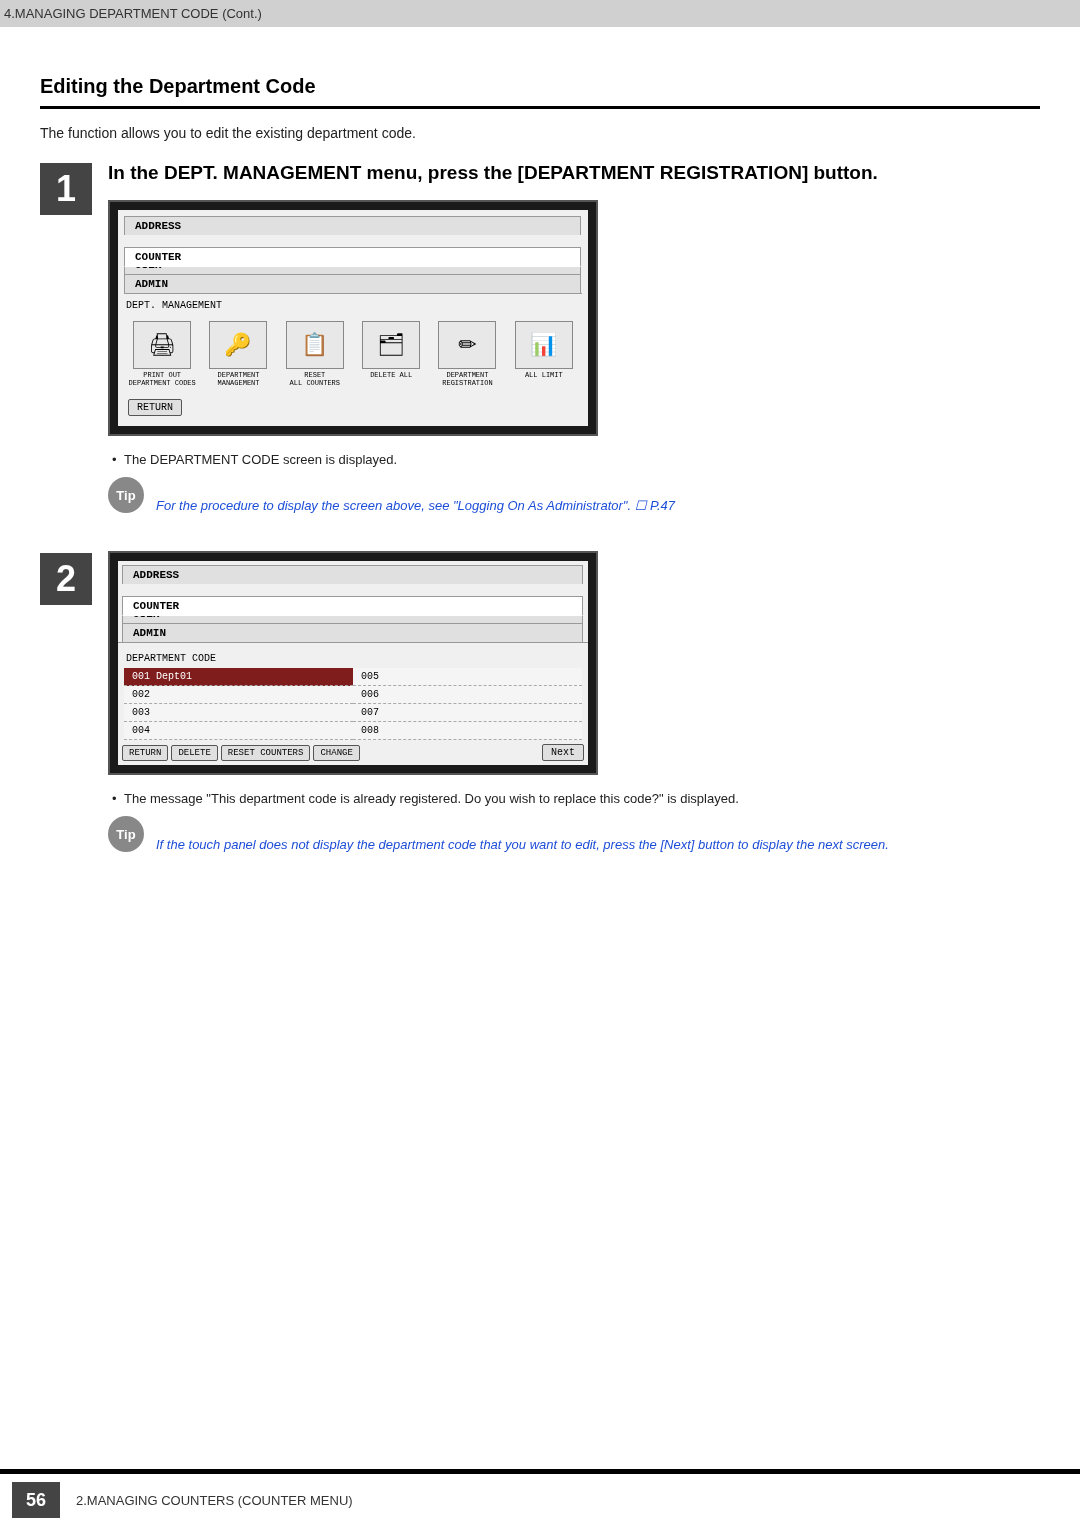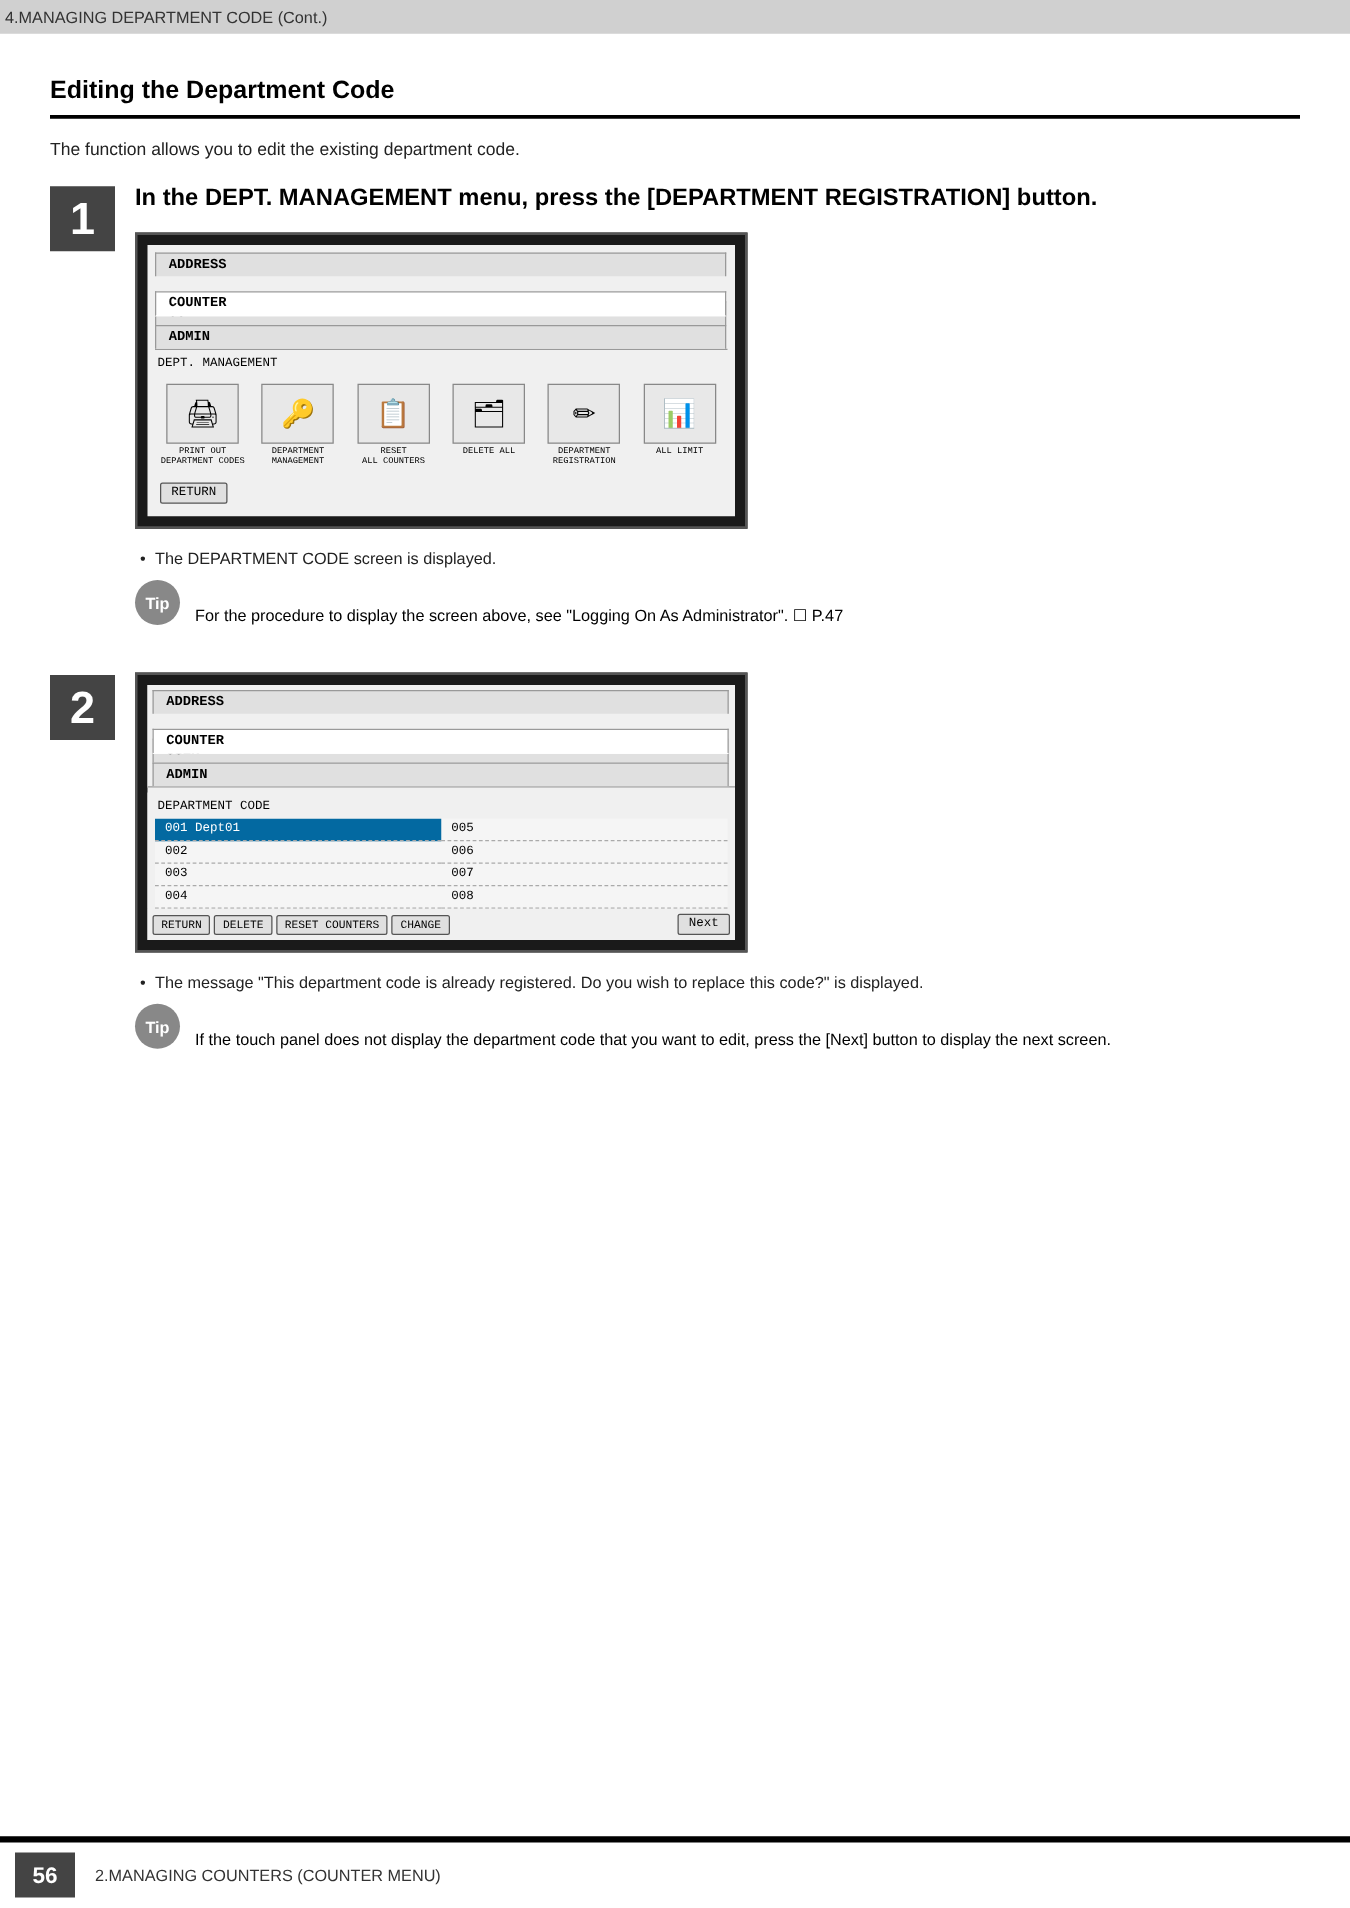--- a/index.html
+++ b/index.html
@@ -196,42 +196,43 @@
       display: flex;
       align-items: center;
       justify-content: center;
       font-size: 13px;
       font-weight: bold;
       flex-shrink: 0;
       margin-right: 12px;
     }
     .tip-text {
       font-size: 13px;
-      color: #000000;
+      color: #1d4ed8;
       padding-top: 8px;
+      font-style: italic;
     }
 
     
     .dept-code-screen .screen-inner {
       padding: 0;
     }
     .dept-table {
       width: 100%;
       border-collapse: collapse;
       background: #f5f5f5;
     }
     .dept-table td {
       padding: 3px 8px;
       font-size: 10px;
       font-family: 'Courier New', monospace;
       border-bottom: 1px dashed #aaa;
       width: 50%;
     }
     .dept-table td.selected {
-      background: #0369a1;
+      background: #7f1d1d;
       color: #fff;
     }
 
     .bottom-btn-bar {
       display: flex;
       align-items: center;
       padding: 4px;
       background: #f0f0f0;
       gap: 3px;
     }
@@ -287,21 +288,21 @@
       margin-left: 0;
     }
   </style>
 </head>
 <body>
 
 <div class="top-bar">
   <span>4.MANAGING DEPARTMENT CODE (Cont.)</span>
 </div>
 
-<div class="main-content" style="padding-top: 20px;">
+<div class="main-content" style="padding-top: 34px;">
 
   <div class="section-heading">
     <h2>Editing the Department Code</h2>
   </div>
 
   <p class="description">The function allows you to edit the existing department code.</p>
 
   <div class="step-block">
     <div class="step-number-box">1</div>
     <div class="step-content">

